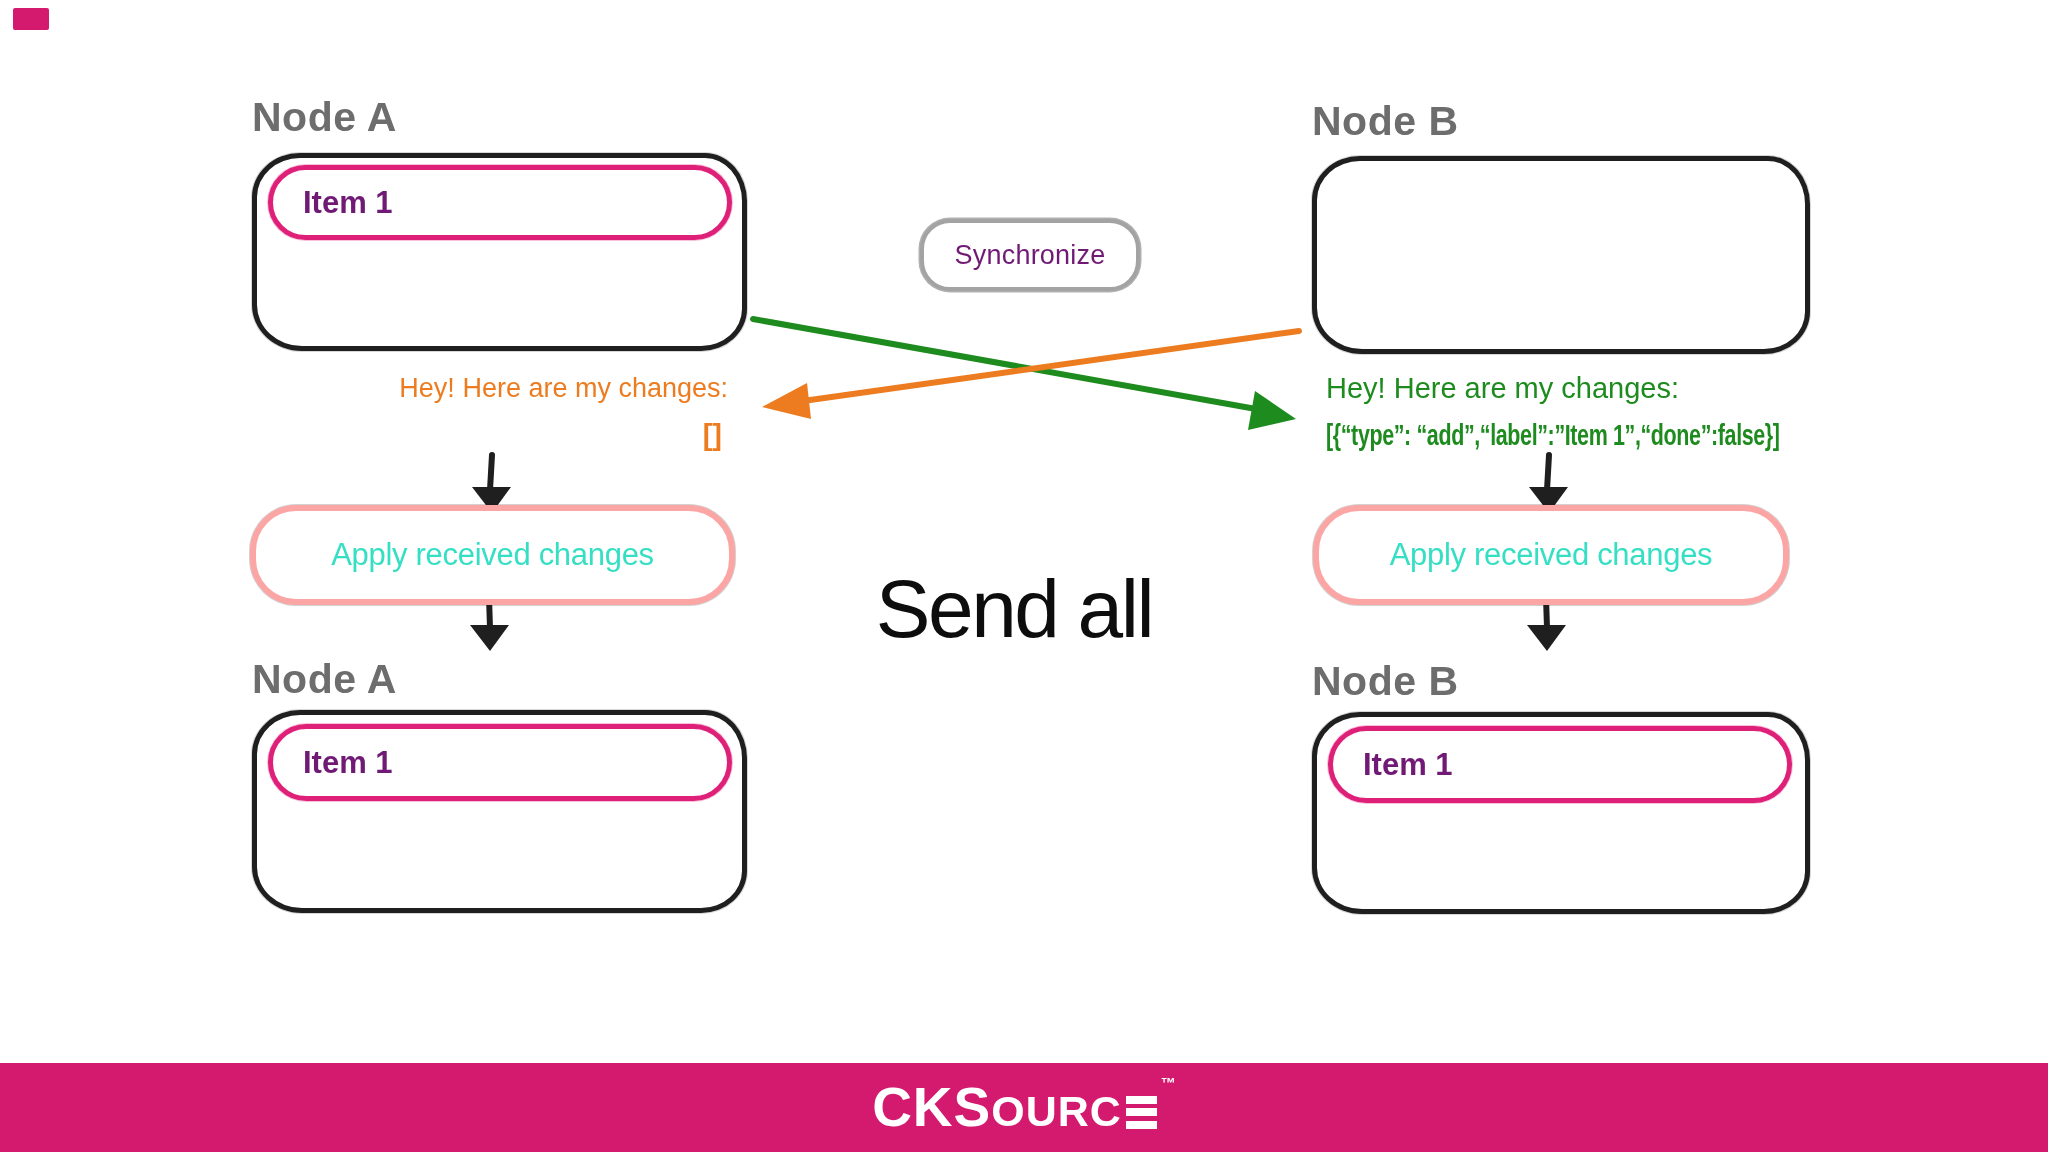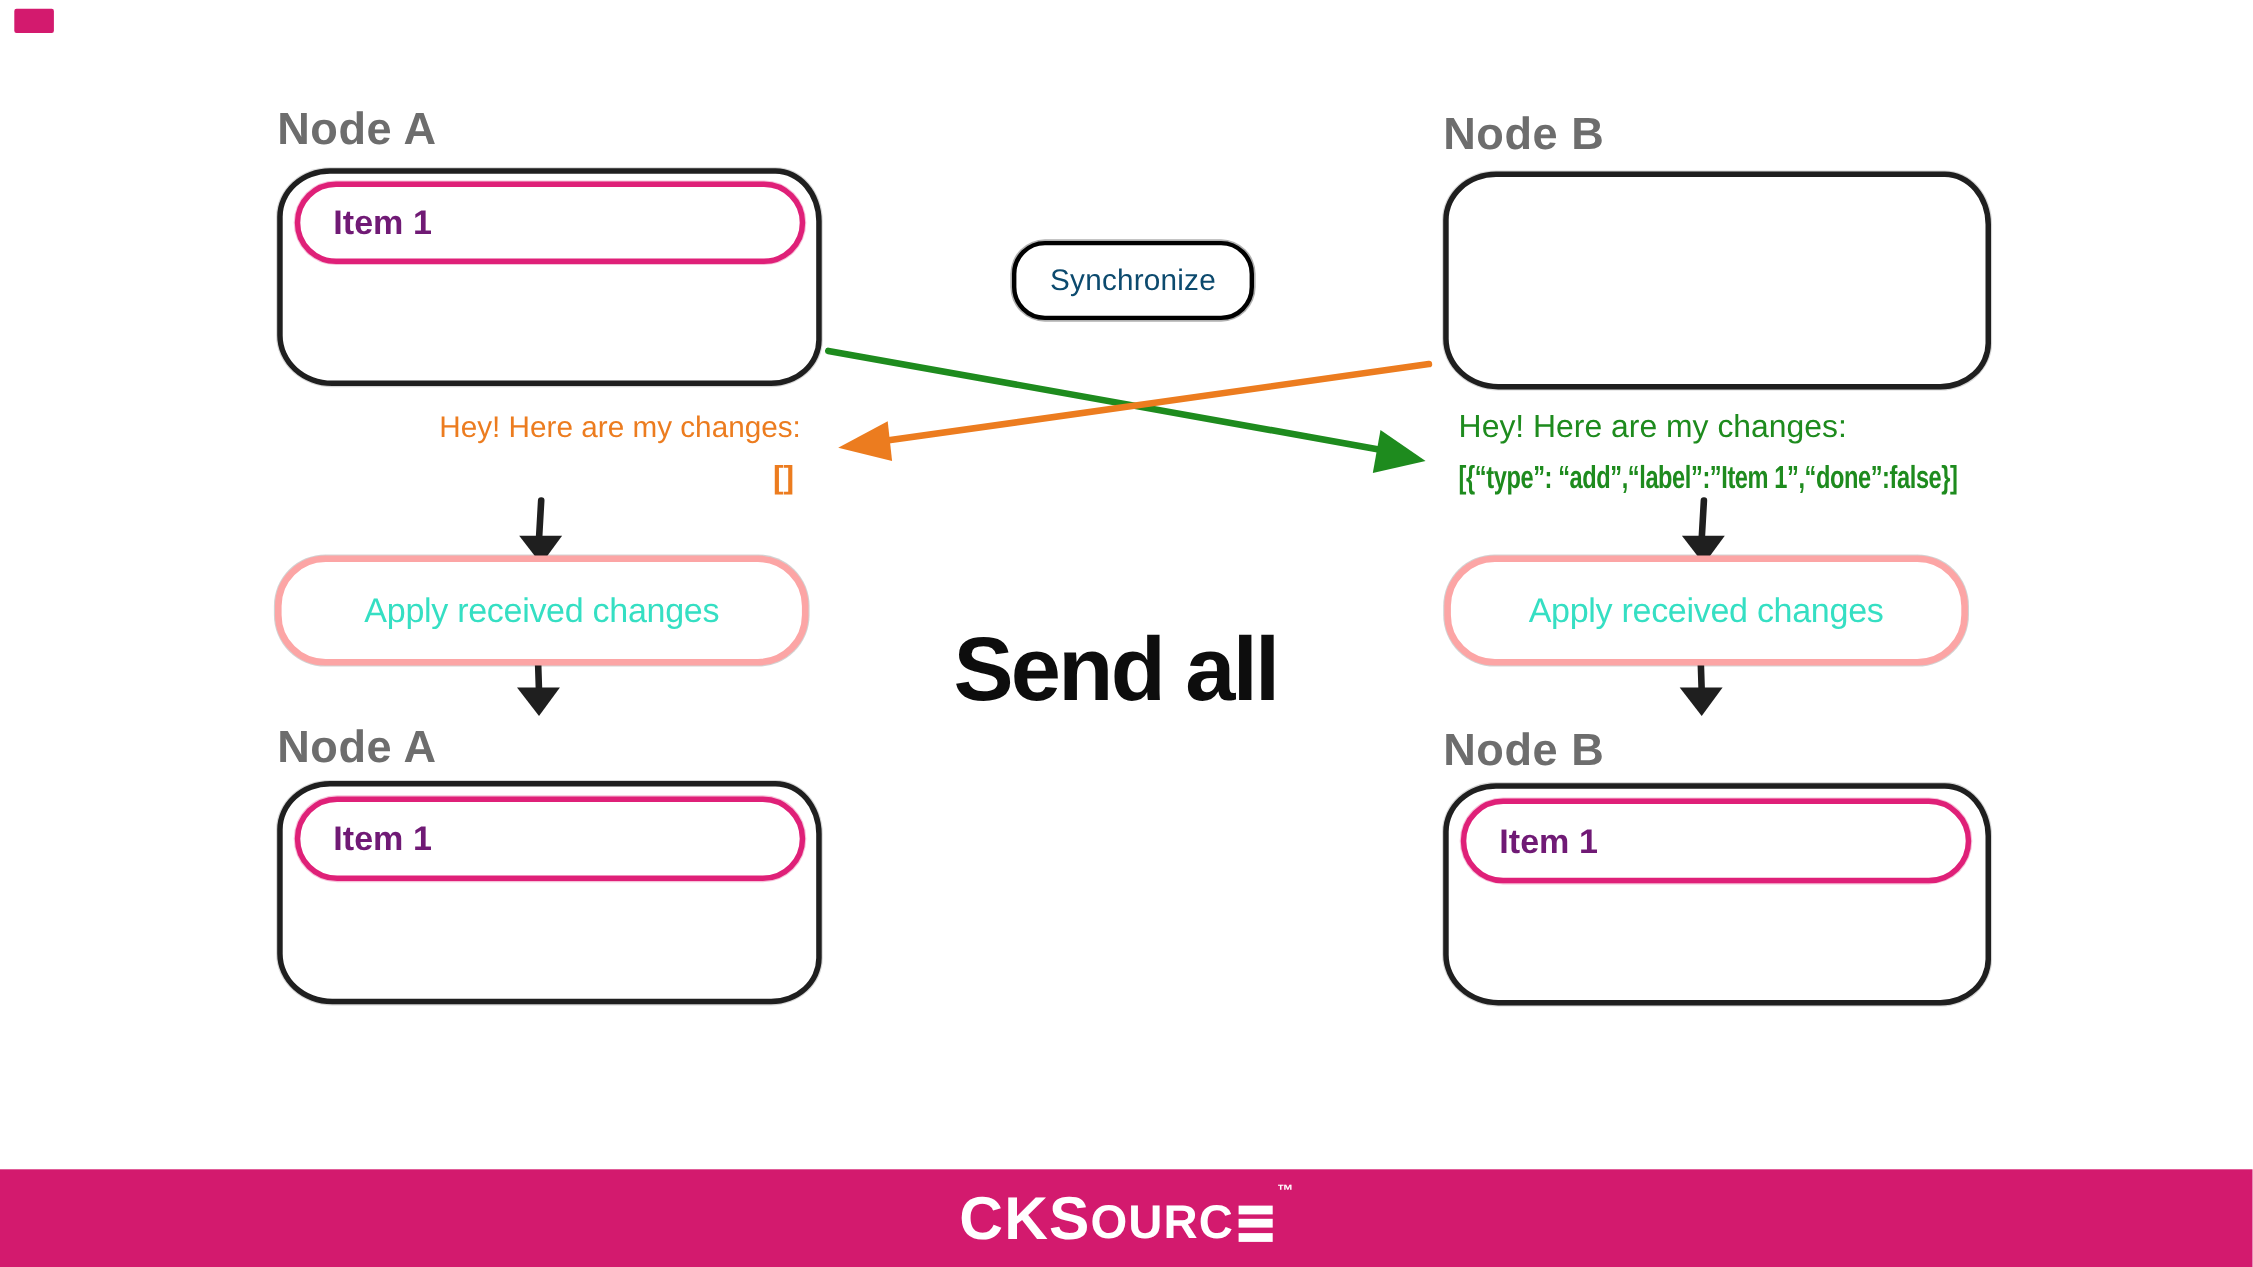--- a/index.html
+++ b/index.html
@@ -17,24 +17,24 @@
     box-shadow:0 0 0 1px rgba(30,30,30,0.18);
   }
   .item-pill{
     position:absolute;border:5px solid #df2078;
     border-radius:40px;display:flex;align-items:center;padding-left:30px;
     box-shadow:0 0 0 1px rgba(223,32,120,0.28);
     font-weight:bold;font-size:31px;color:#701a75;background:#fff;
   }
   .sync-btn{
     position:absolute;left:920px;top:219px;width:212px;height:64px;
-    border:4px solid #000000;border-radius:30px;background:#fff;
+    border:4px solid #a3a3a3;border-radius:30px;background:#fff;
     box-shadow:0 0 0 1.5px rgba(30,30,30,0.35);
     display:flex;align-items:center;justify-content:center;
-    font-size:27px;color:#0c4a6e;letter-spacing:0.2px;
+    font-size:27px;color:#701a75;letter-spacing:0.2px;
   }
   .apply-pill{
     position:absolute;height:88px;background:#fff;border:6px solid #fca5a5;
     border-radius:46px;box-shadow:0 0 0 1px rgba(30,30,30,0.2);
     display:flex;align-items:center;justify-content:center;
     font-size:31px;letter-spacing:-0.3px;color:#35dfc3;
   }
   .msg{position:absolute;}
   .msg-heading{font-weight:normal;font-size:28px;line-height:34px;white-space:nowrap;}
   .msg-payload{font-weight:bold;font-size:28px;line-height:34px;white-space:nowrap;}
@@ -42,21 +42,21 @@
   .msg-green{color:#1e8b1e;}
   #msg-a{left:338px;top:371px;width:390px;text-align:right;}
   #msg-a .msg-heading{font-size:27px;}
   #msg-a .msg-payload{margin-top:13px;padding-right:6px;font-size:29px;}
   #msg-b{left:1326px;top:371px;width:620px;text-align:left;}
   #msg-b .msg-heading{font-size:29px;}
   #msg-b .msg-payload{margin-top:13px;font-size:29px;letter-spacing:-0.5px;
     transform:scaleX(0.74);transform-origin:left center;}
   .big-title{
     position:absolute;left:674px;top:566px;width:680px;text-align:center;
-    font-size:82px;line-height:86px;font-weight:bold;letter-spacing:-2.5px;color:#0d0d0d;
+    font-size:82px;line-height:86px;font-weight:normal;letter-spacing:-2.5px;color:#0d0d0d;
   }
   .arrow-layer{position:absolute;left:0;top:0;pointer-events:none;}
   .footer-bar{
     position:absolute;left:0;top:1063px;width:2048px;height:89px;background:#d31a6e;
     display:flex;align-items:center;justify-content:center;
   }
   .logo{display:flex;align-items:flex-end;color:#ffffff;}
   .logo .cks{font-size:55px;font-weight:bold;line-height:0.78;letter-spacing:1px;}
   .logo .ourc{font-size:43px;font-weight:bold;line-height:0.78;letter-spacing:1px;}
   .logo-e{width:31px;height:33px;margin-left:4px;display:flex;flex-direction:column;

